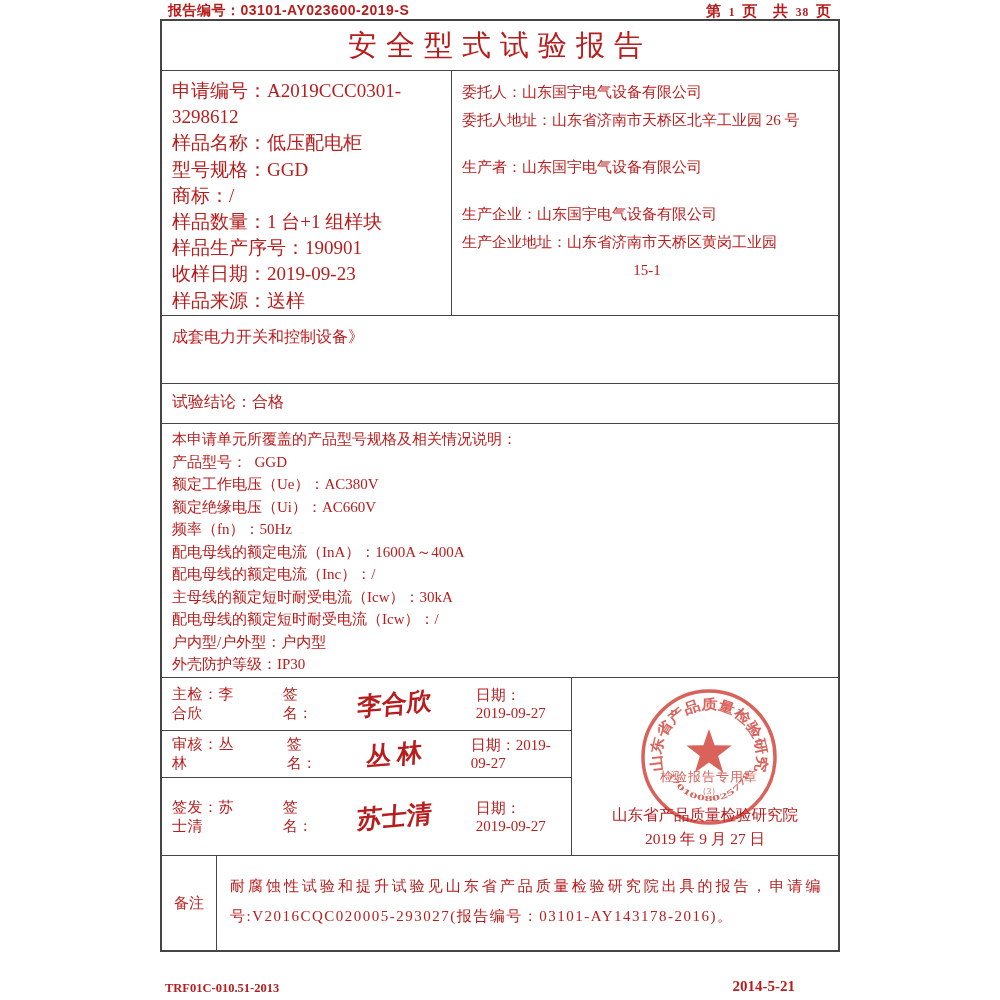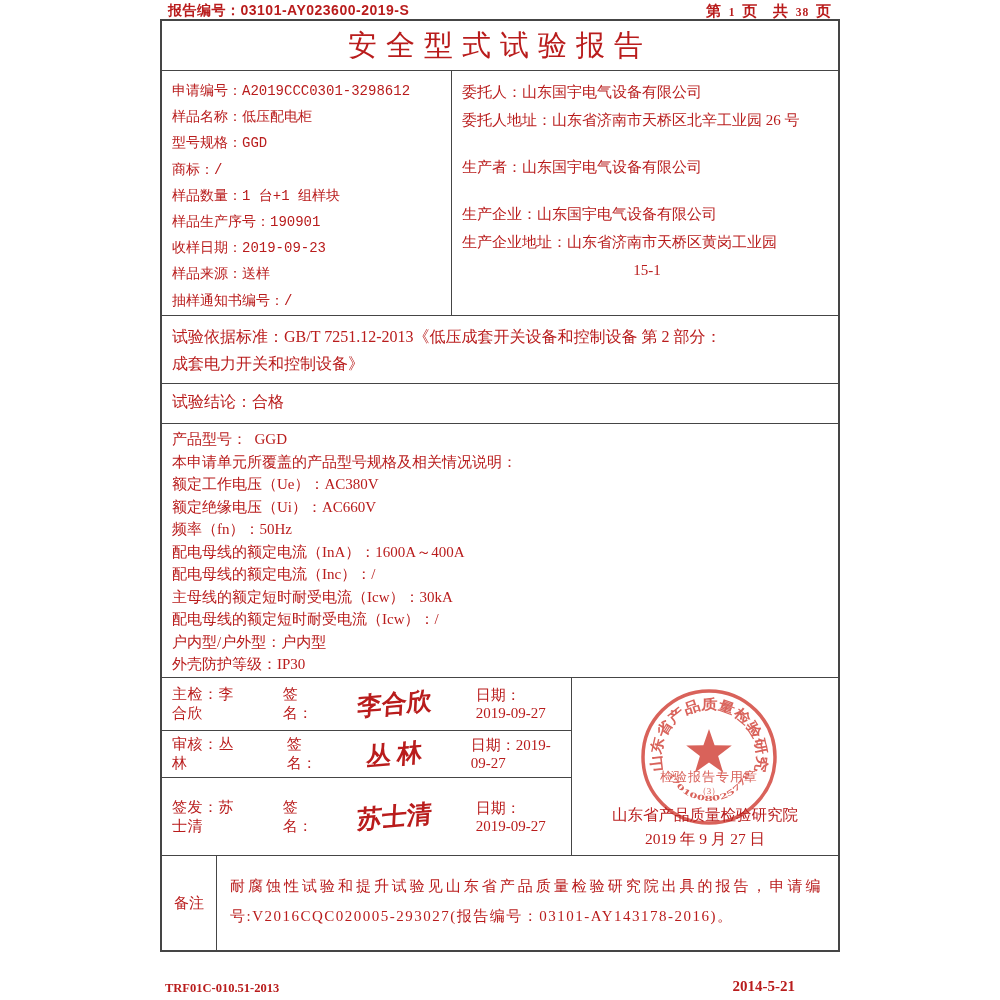--- a/index.html
+++ b/index.html
@@ -19,21 +19,21 @@
   .report-table{position:absolute;left:160px;top:19px;width:680px;border:2px solid #454545;
                 box-sizing:border-box;background:#fff;}
   .row{box-sizing:border-box;border-top:1.5px solid #454545;overflow:hidden;}
   .row:first-child{border-top:none;}
 
   .title-row{height:49px;line-height:49px;text-align:center;font-size:29px;letter-spacing:9px;
              font-weight:500;}
 
   .info-row{height:245px;display:flex;}
   .info-left{width:290px;box-sizing:border-box;border-right:1.5px solid #454545;
-             padding:7px 6px 0 10px;font-size:14px;line-height:26.2px;font-family:Liberation Mono, monospace;}
+             padding:7px 6px 0 10px;font-size:19px;line-height:26.2px;}
   .info-right{flex:1;padding:7px 6px 0 10px;font-size:15px;line-height:28px;}
   .info-group{margin-bottom:19px;}
   .info-group .center{text-align:center;}
 
   .standard-row{height:68px;padding:7px 10px 0 10px;font-size:16px;line-height:27px;}
   .conclusion-row{height:40px;padding:8px 6px 0 10px;font-size:16px;}
   .coverage-row{height:254px;padding:4px 10px 0 10px;font-size:15px;line-height:22.5px;}
 
   .sig-section{height:178px;display:flex;}
   .sig-left{width:410px;box-sizing:border-box;border-right:1.5px solid #454545;
@@ -108,29 +108,28 @@
         </div>
         <div class="info-group">
           <div class="line">生产企业：山东国宇电气设备有限公司</div>
           <div class="line">生产企业地址：山东省济南市天桥区黄岗工业园</div>
           <div class="line center">15-1</div>
         </div>
       </div>
     </div>
 
     <div class="row standard-row">
-      <div class="line">试验依据标准：GB/T 7251.12-2013《低压成套开关设备和控制设备 第 2 部分：</div>
       <div class="line">成套电力开关和控制设备》</div>
     </div>
 
     <div class="row conclusion-row">试验结论：合格</div>
 
     <div class="row coverage-row">
+      <div class="line">本申请单元所覆盖的产品型号规格及相关情况说明：</div>
       <div class="line">产品型号：  GGD</div>
-      <div class="line">本申请单元所覆盖的产品型号规格及相关情况说明：</div>
       <div class="line">额定工作电压（Ue）：AC380V</div>
       <div class="line">额定绝缘电压（Ui）：AC660V</div>
       <div class="line">频率（fn）：50Hz</div>
       <div class="line">配电母线的额定电流（InA）：1600A～400A</div>
       <div class="line">配电母线的额定电流（Inc）：/</div>
       <div class="line">主母线的额定短时耐受电流（Icw）：30kA</div>
       <div class="line">配电母线的额定短时耐受电流（Icw）：/</div>
       <div class="line">户内型/户外型：户内型</div>
       <div class="line">外壳防护等级：IP30</div>
     </div>

